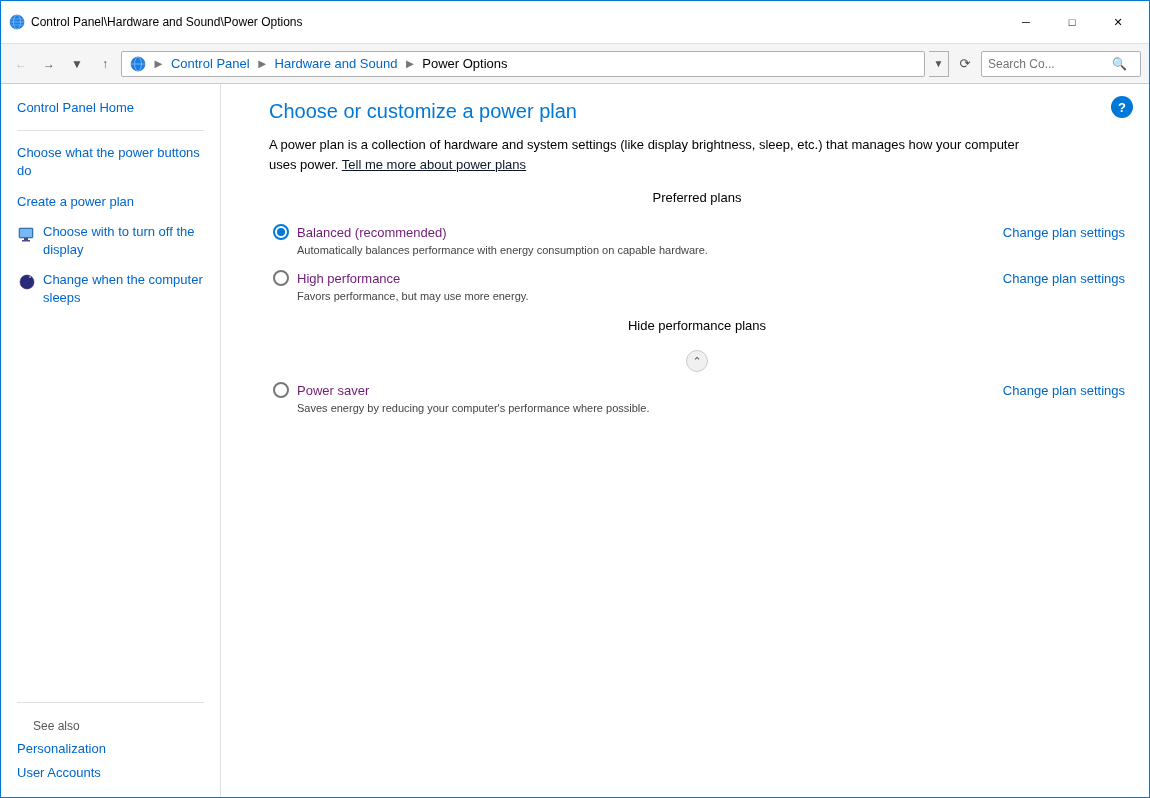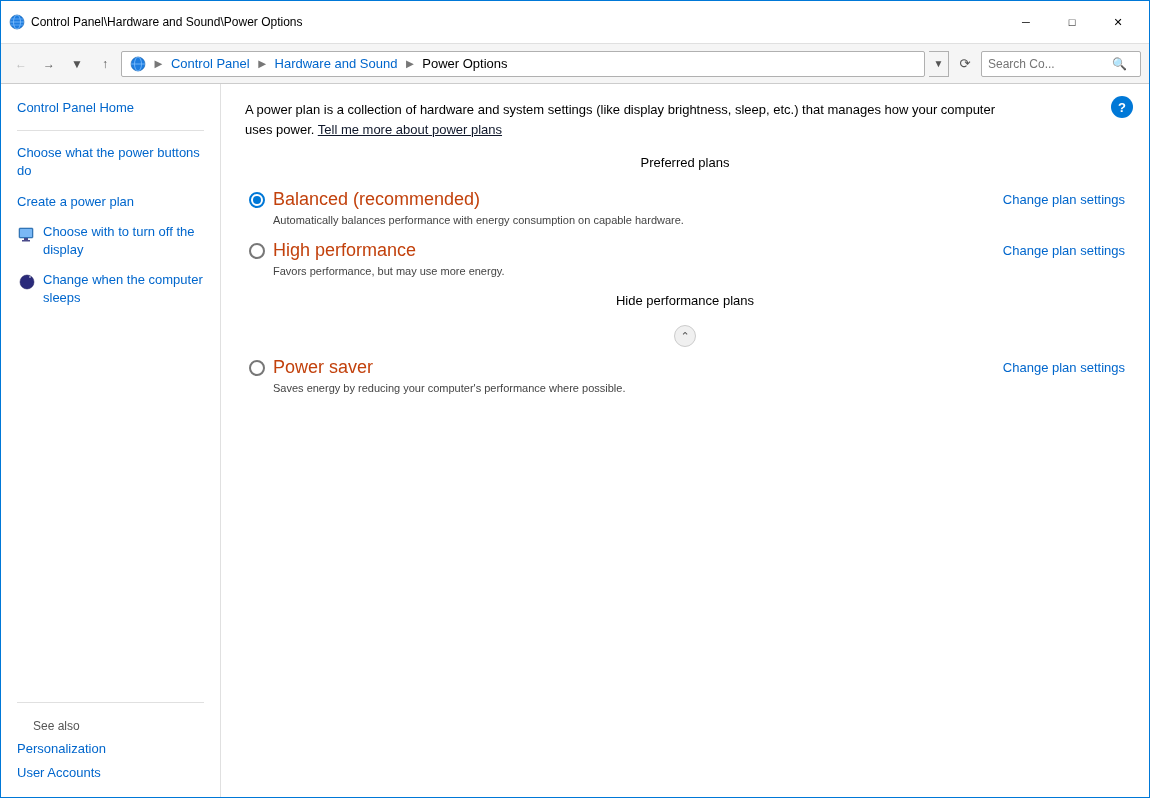--- a/index.html
+++ b/index.html
@@ -170,20 +170,21 @@
       color: #555;
       font-size: 12px;
       cursor: pointer;
     }
 
     
     .main-layout {
       display: flex;
       flex: 1;
       overflow: hidden;
+      gap: 24px;
     }
 
     
     .sidebar {
       width: 220px;
       border-right: 1px solid #e0e0e0;
       background: #fff;
       padding: 12px 0;
       display: flex;
       flex-direction: column;
@@ -343,22 +344,22 @@
       height: 8px;
       background: #0078d7;
       border-radius: 50%;
     }
 
     .radio-circle.unchecked {
       border-color: #777;
     }
 
     .plan-name {
-      font-size: 18px;
-      color: #c2410c;
+      font-size: 13px;
+      color: #701a75;
     }
 
     .change-plan-link {
       color: #0066cc;
       text-decoration: none;
       font-size: 13px;
       cursor: pointer;
       white-space: nowrap;
     }
 
@@ -470,20 +471,21 @@
         </a>
         <a class="sidebar-link">
           <span>User Accounts</span>
         </a>
       </div>
     </div>
 
     <div class="content">
       <div class="help-btn">?</div>
 
+      <h1 class="page-title">Choose or customize a power plan</h1>
 
       <p class="page-description">
         <span>A power plan is a collection of hardware and system settings (like display brightness, sleep, etc.) that manages how your computer uses power.</span>
         <span> </span>
         <a>Tell me more about power plans</a>
       </p>
 
       <div class="section-header">
         <span class="section-header-text">Preferred plans</span>
         <hr class="section-header-line">

